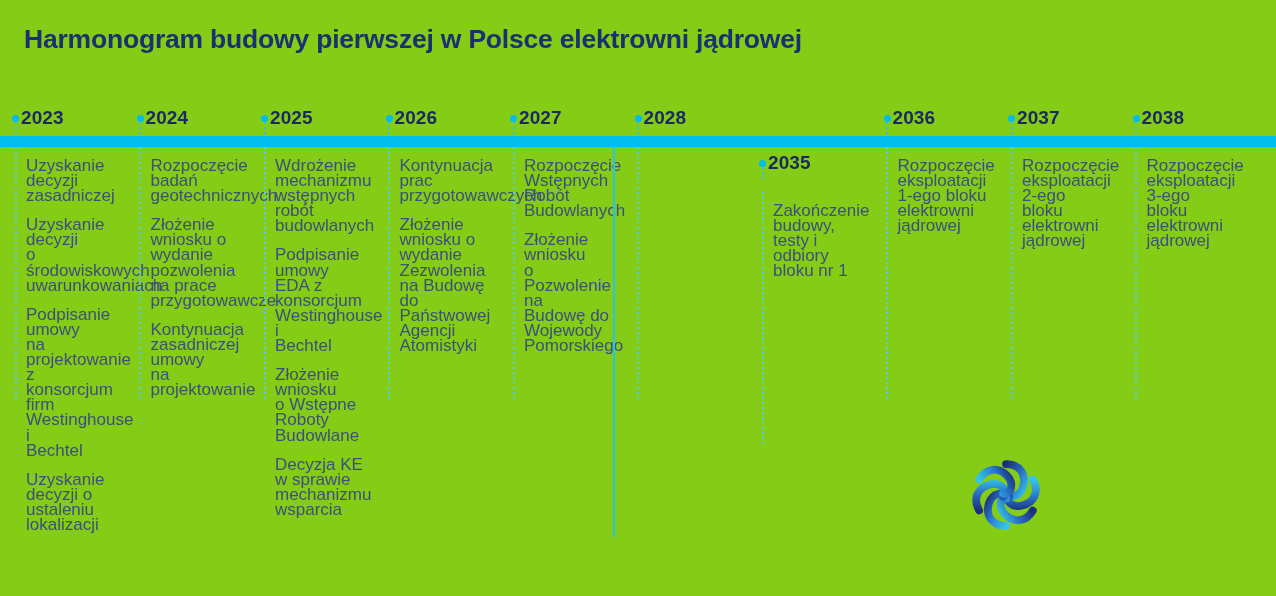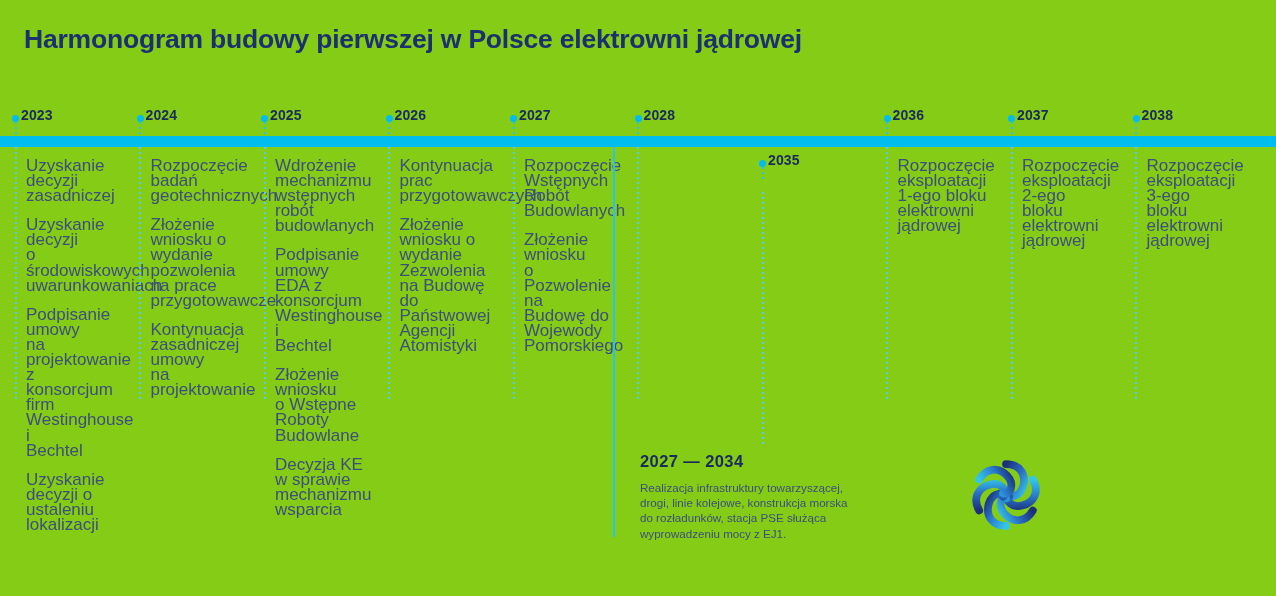--- a/index.html
+++ b/index.html
@@ -53,21 +53,21 @@
   .col {
     position: absolute;
     top: 0;
     width: 124px;
     height: 596px;
   }
   .col-year {
     position: absolute;
     left: 19px;
     top: 107px;
-    font-size: 14px;
+    font-size: 19px;
     font-weight: bold;
     color: #1b2a5e;
     letter-spacing: 0.1px;
     white-space: nowrap;
   }
   .col-dot {
     position: absolute;
     left: 10px;
     top: 115px;
     width: 7px;
@@ -271,20 +271,25 @@
         <div class="col-dot"></div>
         <div class="col-year">2028</div>
         <div class="guide-solid"></div>
         <div class="guide-bottom"></div>
       </div>
       <div class="col" style="left: 749px; margin-top: 45px;">
         <div class="guide-top"></div>
         <div class="col-dot"></div>
         <div class="col-year">2035</div>
         <div class="guide-bottom"></div>
+        <div class="col-items">
+          <div class="col-item">Zakończenie
+budowy, testy i
+odbiory bloku nr 1</div>
+        </div>
       </div>
       <div class="col" style="left: 873.5px;">
         <div class="guide-top"></div>
         <div class="col-dot"></div>
         <div class="col-year">2036</div>
         <div class="guide-bottom"></div>
         <div class="col-items">
           <div class="col-item">Rozpoczęcie
 eksploatacji
 1-ego bloku
@@ -310,27 +315,20 @@
         <div class="guide-bottom"></div>
         <div class="col-items">
           <div class="col-item">Rozpoczęcie
 eksploatacji 3-ego
 bloku elektrowni
 jądrowej</div>
         </div>
       </div>
     </div>
 
-  <div id="phase-block">
-    <div id="phase-range">2027 — 2034</div>
-    <div id="phase-desc">Realizacja infrastruktury towarzyszącej,
-drogi, linie kolejowe, konstrukcja morska
-do rozładunków, stacja PSE służąca
-wyprowadzeniu mocy z EJ1.</div>
-  </div>
 
   <div id="logo">
     <span id="logo-mark">
       <svg viewBox="0 0 100 100" width="86" height="86" aria-hidden="true">
         <defs>
           <linearGradient id="pg1" x1="0" y1="0" x2="1" y2="1">
             <stop offset="0%" stop-color="#1b2f7a"></stop>
             <stop offset="55%" stop-color="#2a6fc4"></stop>
             <stop offset="100%" stop-color="#34c6e8"></stop>
           </linearGradient>

